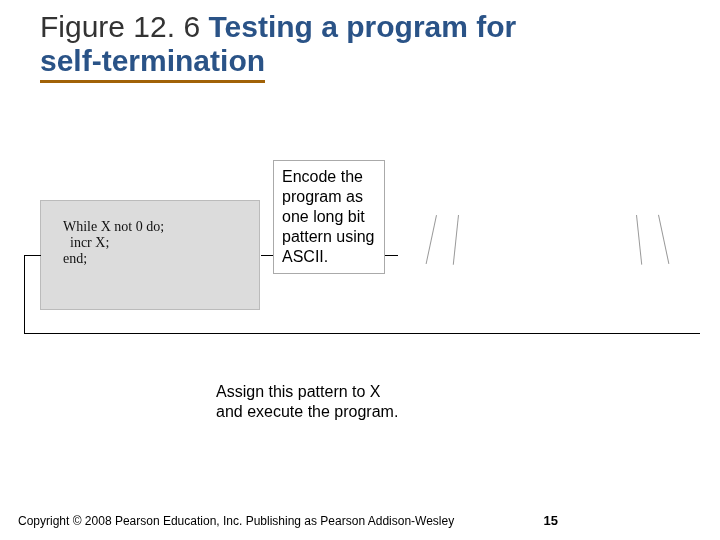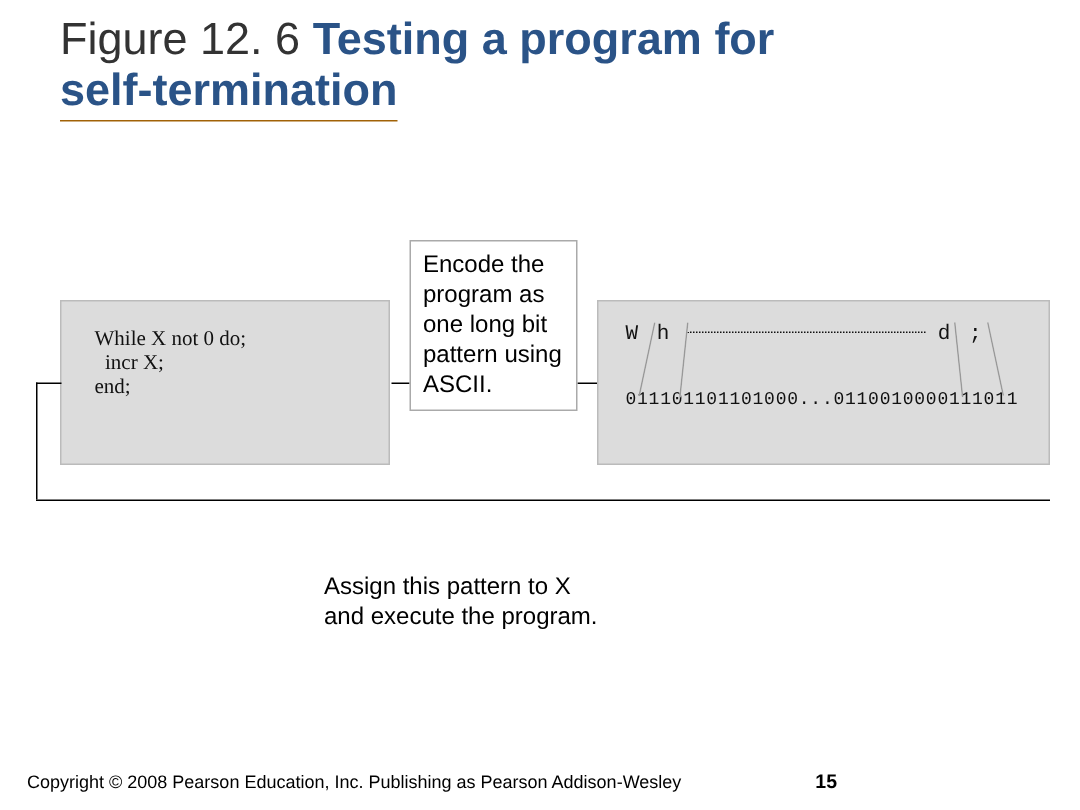--- a/index.html
+++ b/index.html
@@ -1,21 +1,21 @@
 <!DOCTYPE html>
 <html><head>
 <meta charset="utf-8">
 <style>
   * { box-sizing: border-box; margin: 0; padding: 0; }
   html, body { width: 720px; height: 540px; background: #fff; font-family: Arial, Helvetica, sans-serif; }
   .slide { position: relative; width: 580px; height: 540px; }
   .title-area { position: absolute; left: 40px; top: 10px; width: 640px; }
   .fig-label { font-size: 30px; color: #333; display: inline; }
   .fig-title { font-size: 30px; font-weight: bold; color: #2a5387; display: inline; }
-  .underline { border-bottom: 1px solid #a16207; display: inline-block; padding-bottom: 2px; }
+  .underline { border-bottom: 3px solid #a16207; display: inline-block; padding-bottom: 2px; }
 
   .diagram { position: absolute; left: 18px; top: 160px; width: 684px; height: 210px; }
   .gray-box { position: absolute; background: #dcdcdc; border: 1px solid #bbb; }
 
   .box-left { left: 22px; top: 40px; width: 220px; height: 110px; }
   .code-text { font-family: Liberation Serif, serif; font-size: 14px; white-space: pre; padding: 18px 0 0 22px; color: #111; }
 
   .box-right { left: 380px; top: 40px; width: 302px; height: 110px; padding: 12px 0 0 18px; }
   .ascii-top { font-family: "Courier New", monospace; font-size: 14px; color: #111; letter-spacing: 2px; }
   .dots { display: inline-block; border-bottom: 1px dotted #111; width: 160px; vertical-align: middle; margin: 0 4px; }
@@ -61,28 +61,20 @@
     <div class="line hline ln-big-h"></div>
 
     <div class="gray-box box-left">
       <div class="code-text">While X not 0 do;
   incr X;
 end;</div>
     </div>
 
     <div class="label-box label-encode">Encode the program as one long bit pattern using ASCII.</div>
 
-    <div class="gray-box box-right">
-      <div>
-        <span class="ascii-top">W h</span>
-        <span class="dots"></span>
-        <span class="ascii-top">d ;</span>
-      </div>
-      <div class="bits">011101101101000...0110010000111011</div>
-    </div>
 
     <div class="diag" style="left:418px; top:55px; transform:rotate(12deg);"></div>
     <div class="diag" style="left:440px; top:55px; transform:rotate(6deg);"></div>
     <div class="diag" style="left:618px; top:55px; transform:rotate(-6deg);"></div>
     <div class="diag" style="left:640px; top:55px; transform:rotate(-12deg);"></div>
 
     <div class="label-assign label-box" style="border:none;">Assign this pattern to X and execute the program.</div>
   </div>
 
   <div class="footer">Copyright © 2008 Pearson Education, Inc. Publishing as Pearson Addison-Wesley</div>

